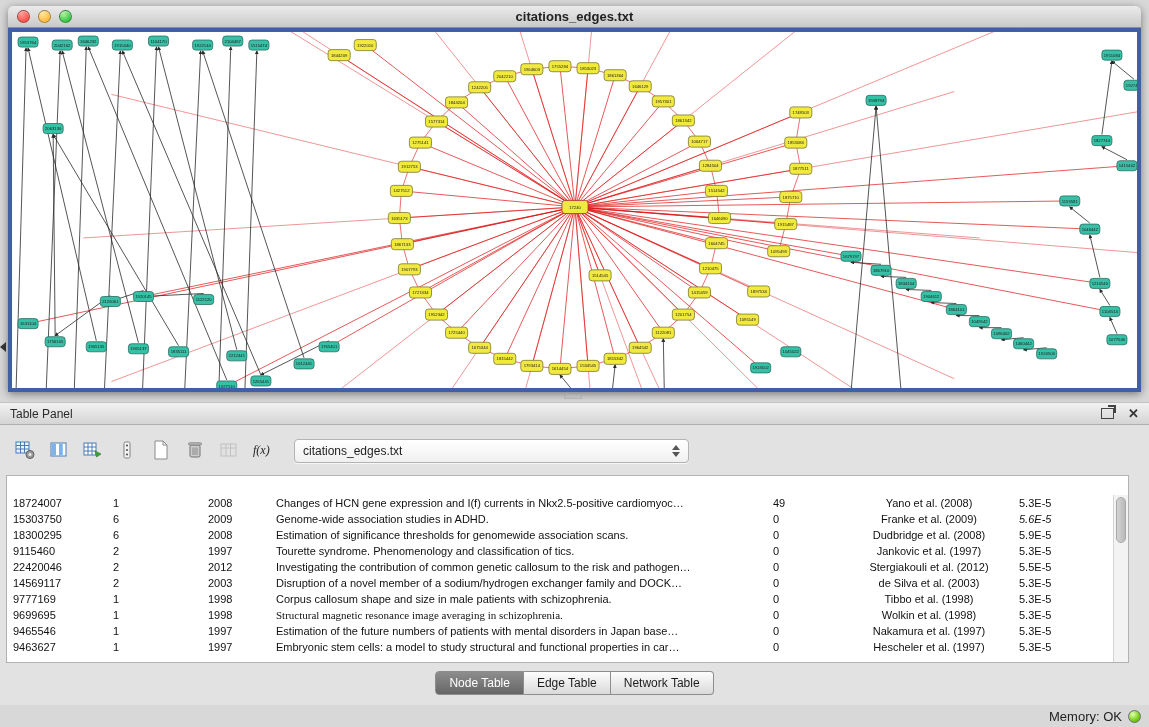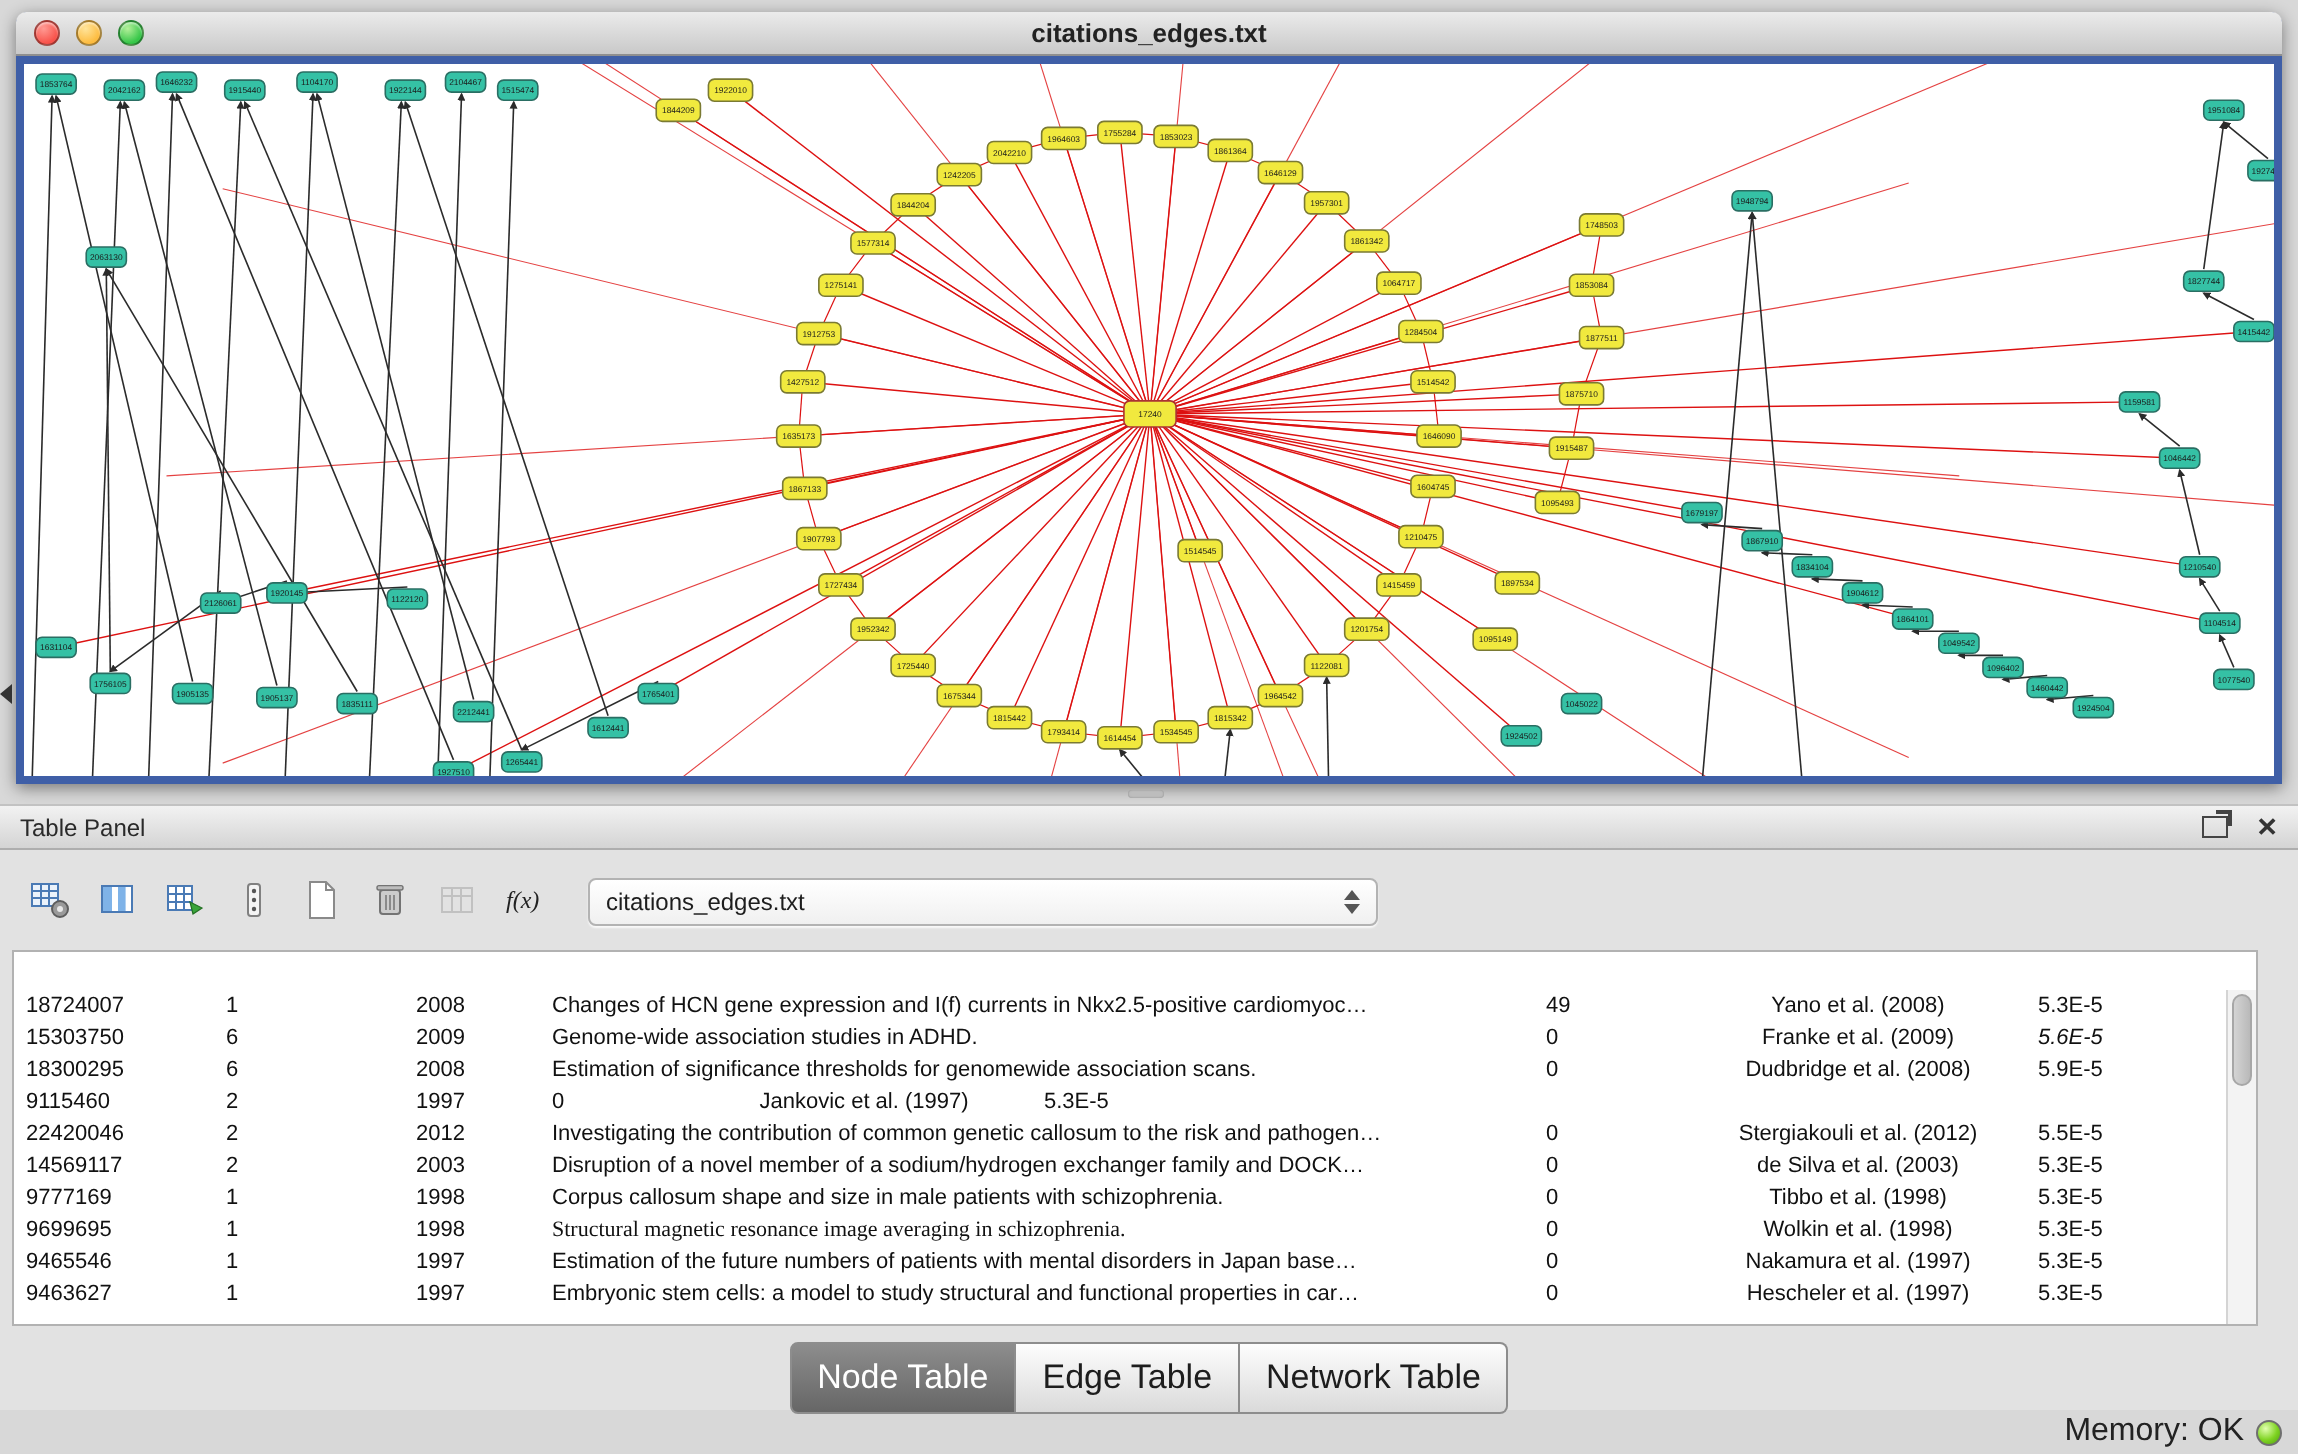--- a/index.html
+++ b/index.html
@@ -64,31 +64,31 @@
   .th:last-child { border-right:none; }
   .tbody { position:absolute; left:0; top:19px; right:15px; bottom:0; overflow:hidden; }
   .tr { display:flex; height:16px; align-items:center; cursor:default; }
   .td { font-size:11px; color:#111; padding:0 6px; white-space:nowrap; overflow:hidden; flex:none; }
   .vscroll { position:absolute; right:0; top:19px; bottom:0; width:15px;
     background:#f3f3f3; border-left:1px solid #d4d4d4; }
   .thumb { margin:2px; height:46px; background:linear-gradient(90deg,#d4d4d4,#b9b9b9);
     border:1px solid #a7a7a7; border-radius:6px; cursor:pointer; }
 
   .tabbar { display:flex; justify-content:center; margin-top:8px; }
-  .tab { height:36px; padding:0 13px; font-size:17px; display:flex; align-items:center;
+  .tab { height:24px; padding:0 13px; font-size:12px; display:flex; align-items:center;
     border:1px solid #8d8d8d; border-left:none; background:linear-gradient(#fdfdfd,#dadada);
     color:#1d1d1d; cursor:pointer; }
   .tab:first-child { border-left:1px solid #8d8d8d; border-radius:4px 0 0 4px; }
   .tab:last-child { border-radius:0 4px 4px 0; }
   .tab.selected { background:linear-gradient(#8d8d8d,#666666); color:#fff; }
 
   
   .statusbar { position:absolute; left:0; bottom:0; width:1149px; height:22px;
     display:flex; align-items:center; justify-content:flex-end; gap:6px; padding-right:8px; }
-  .mem-label { font-size:16px; color:#222; }
+  .mem-label { font-size:13px; color:#222; }
   .mem-dot { width:13px; height:13px; border-radius:50%; border:1px solid #6f6f6f;
     background:radial-gradient(circle at 35% 30%, #e2ffb0, #7ed321 55%, #4e9b12); }
 </style>
 </head>
 <body>
 
 <div class="desktop">
 
   <div class="net-window">
     <div class="titlebar">
@@ -747,20 +747,21 @@
               <div class="td" style="width: 68px;">2008</div>
               <div class="td" style="width: 497px;">Estimation of significance thresholds for genomewide association scans.</div>
               <div class="td" style="width: 78px;">0</div>
               <div class="td" style="width: 168px; text-align: center;">Dudbridge et al. (2008)</div>
               <div class="td" style="width: 100px;">5.9E-5</div>
             </div>
             <div class="tr">
               <div class="td" style="width: 100px;">9115460</div>
               <div class="td" style="width: 95px;">2</div>
               <div class="td" style="width: 68px;">1997</div>
+              <div class="td" style="width: 497px;">Tourette syndrome. Phenomenology and classification of tics.</div>
               <div class="td" style="width: 78px;">0</div>
               <div class="td" style="width: 168px; text-align: center;">Jankovic et al. (1997)</div>
               <div class="td" style="width: 100px;">5.3E-5</div>
             </div>
             <div class="tr">
               <div class="td" style="width: 100px;">22420046</div>
               <div class="td" style="width: 95px;">2</div>
               <div class="td" style="width: 68px;">2012</div>
               <div class="td" style="width: 497px;">Investigating the contribution of common genetic callosum to the risk and pathogen…</div>
               <div class="td" style="width: 78px;">0</div>

